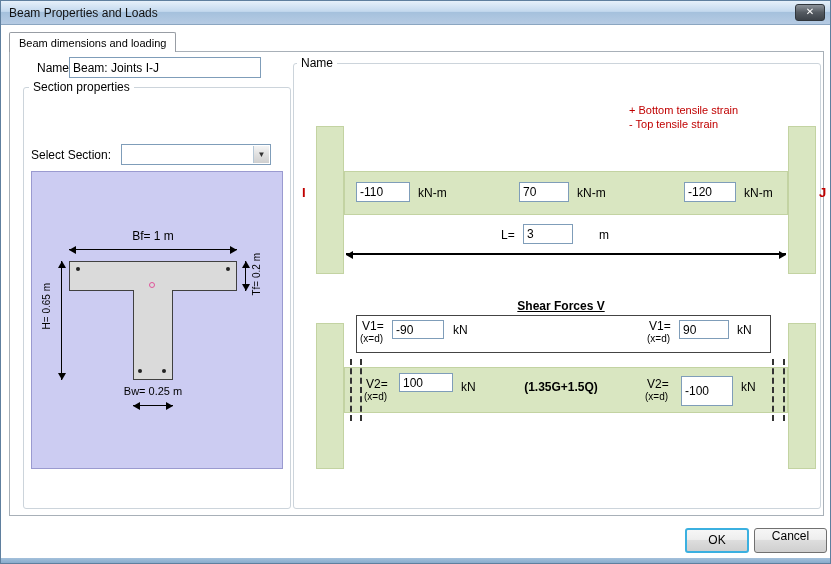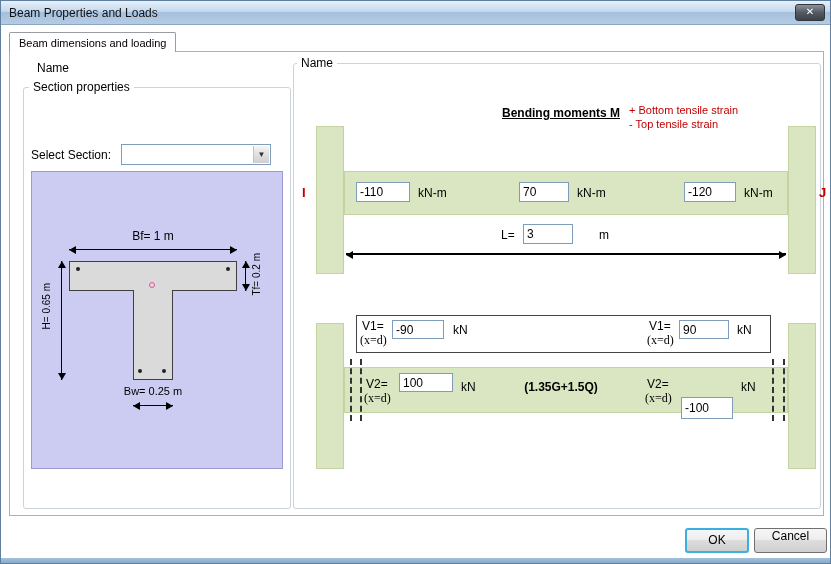--- a/index.html
+++ b/index.html
@@ -25,21 +25,21 @@
     position: absolute; left: 0; top: 557px; width: 831px; height: 7px;
     background: linear-gradient(to bottom, #a3c0db, #7fa3c6);
   }
   .tab {
     position: absolute; left: 8px; top: 31px; height: 20px; padding: 4px 9px 0;
     background: #fff; border: 1px solid #989da4; border-bottom: none;
     border-radius: 2px 2px 0 0; font-size: 11px; z-index: 3; white-space: nowrap; cursor: default;
   }
   .tab-frame { position: absolute; left: 8px; top: 50px; width: 815px; height: 465px; border: 1px solid #a8b0b8; background: #fff; z-index: 1; }
   .lbl { position: absolute; font-size: 12px; color: #000; white-space: nowrap; z-index: 4; }
-  .lbl.small { font-size: 12px; font-family: Liberation Serif, serif; }
+  .lbl.small { font-size: 10px; }
   .txt {
     position: absolute; border: 1px solid #7f9db9; background: #fff;
     font: 12px "Liberation Sans", sans-serif; padding: 1px 3px; z-index: 5;
   }
   .groupbox { position: absolute; border: 1px solid #ccd4db; border-radius: 3px; z-index: 2; }
   .gb-title { position: absolute; background: #fff; padding: 0 4px; font-size: 12px; white-space: nowrap; z-index: 4; }
   .panel-section { position: absolute; background: #ccccf2; border: 1px solid #9a9ad0; z-index: 3; }
   .green { position: absolute; background: #d9e6c1; border: 1px solid #c3d3a2; z-index: 3; }
   .redtext { position: absolute; color: #c00000; font-size: 11px; white-space: nowrap; z-index: 4; }
   .joint { position: absolute; color: #c00000; font-weight: bold; font-size: 13px; z-index: 4; }
@@ -83,20 +83,21 @@
 
   <div class="titlebar">
     <span class="title-text">Beam Properties and Loads</span>
     <div class="close-btn">✕</div>
   </div>
 
   <div class="tab">Beam dimensions and loading</div>
   <div class="tab-frame"></div>
 
   <span class="lbl" style="left:36px; top:60px;text-align:center;">Name</span>
+  <input class="txt" style="left: 68px; top: 56px; width: 192px; height: 21px;" value="Beam: Joints I-J">
 
   <div class="groupbox" style="left:22px; top:86px; width:268px; height:422px;"></div>
   <span class="gb-title" style="left:28px; top:79px;">Section properties</span>
 
   <span class="lbl" style="left:30px; top:147px;">Select Section:</span>
   <div class="combo" style="left:120px; top:143px; width:150px; height:21px;">
     <span class="combo-btn">▼</span>
   </div>
 
   <div class="panel-section" style="left:30px; top:170px; width:252px; height:298px;"></div>
@@ -116,21 +117,20 @@
 
   <div class="varrow" style="left:60px; top:260px; height:119px;"></div>
   <span class="vtext" style="left:40px; top:282px;">H= 0.65 m</span>
 
   <span class="lbl" style="left:97px; top:384px; width:110px; text-align:center; font-size:11px;">Bw= 0.25 m</span>
   <div class="harrow" style="left:132px; top:404px; width:40px;"></div>
 
   <div class="groupbox" style="left:292px; top:62px; width:528px; height:446px;"></div>
   <span class="gb-title" style="left:296px; top:55px;">Name</span>
 
-  <span class="heading" style="left:460px; top:105px; width:200px;">Bending moments M</span>
   <span class="redtext" style="left:628px; top:103px;">+ Bottom tensile strain</span>
   <span class="redtext" style="left:628px; top:117px;">- Top tensile strain</span>
 
   <div class="green" style="left:315px; top:125px; width:28px; height:148px;"></div>
   <div class="green" style="left:787px; top:125px; width:28px; height:148px;"></div>
   <div class="green" style="left:343px; top:170px; width:444px; height:44px;"></div>
   <span class="joint" style="left:301px; top:184px;">I</span>
   <span class="joint" style="left:818px; top:184px;">J</span>
 
   <input class="txt" style="left: 355px; top: 181px; width: 54px; height: 20px;" value="-110">
@@ -138,20 +138,21 @@
   <input class="txt" style="left: 518px; top: 181px; width: 50px; height: 20px;" value="70">
   <span class="lbl" style="left:576px; top:185px;">kN-m</span>
   <input class="txt" style="left: 683px; top: 181px; width: 52px; height: 20px;" value="-120">
   <span class="lbl" style="left:743px; top:185px;">kN-m</span>
 
   <span class="lbl" style="left:500px; top:227px;">L=</span>
   <input class="txt" style="left: 522px; top: 223px; width: 50px; height: 20px;" value="3">
   <span class="lbl" style="left:598px; top:227px;">m</span>
   <div class="harrow thick" style="left:345px; top:252px; width:440px;"></div>
 
+  <span class="heading" style="left:460px; top:298px; width:200px;">Shear Forces V</span>
 
   <div class="v1box" style="left:355px; top:314px; width:415px; height:38px;"></div>
   <span class="lbl" style="left:361px; top:318px;">V1=</span>
   <span class="lbl small" style="left:359px; top:332px;">(x=d)</span>
   <input class="txt" style="left: 391px; top: 319px; width: 52px; height: 19px;" value="-90">
   <span class="lbl" style="left:452px; top:322px;">kN</span>
   <span class="lbl" style="left:648px; top:318px;">V1=</span>
   <span class="lbl small" style="left:646px; top:332px;">(x=d)</span>
   <input class="txt" style="left: 678px; top: 319px; width: 50px; height: 19px;" value="90">
   <span class="lbl" style="left:736px; top:322px;">kN</span>
@@ -164,20 +165,20 @@
   <div class="dashv" style="left:771px; top:358px; height:62px;"></div>
   <div class="dashv" style="left:782px; top:358px; height:62px;"></div>
 
   <span class="lbl" style="left:365px; top:376px;">V2=</span>
   <span class="lbl small" style="left:363px; top:390px;">(x=d)</span>
   <input class="txt" style="left: 398px; top: 372px; width: 54px; height: 19px;" value="100">
   <span class="lbl" style="left:460px; top:379px;">kN</span>
   <span class="boldlbl" style="left:470px; top:379px; width:180px;">(1.35G+1.5Q)</span>
   <span class="lbl" style="left:646px; top:376px;">V2=</span>
   <span class="lbl small" style="left:644px; top:390px;">(x=d)</span>
-  <input class="txt" style="left: 680px; top: 375px; width: 52px; height: 22px; margin-top: 21px;" value="-100">
+  <input class="txt" style="left: 680px; top: 375px; width: 52px; height: 30px;" value="-100">
   <span class="lbl" style="left:740px; top:379px;">kN</span>
 
   <div class="btn default" style="left:684px; top:527px; width:64px;">OK</div>
   <div class="btn" style="left:753px; top:527px; width:73px;">Cancel</div>
 
   <div class="bottom-strip"></div>
 </div>
 
 </body></html>

